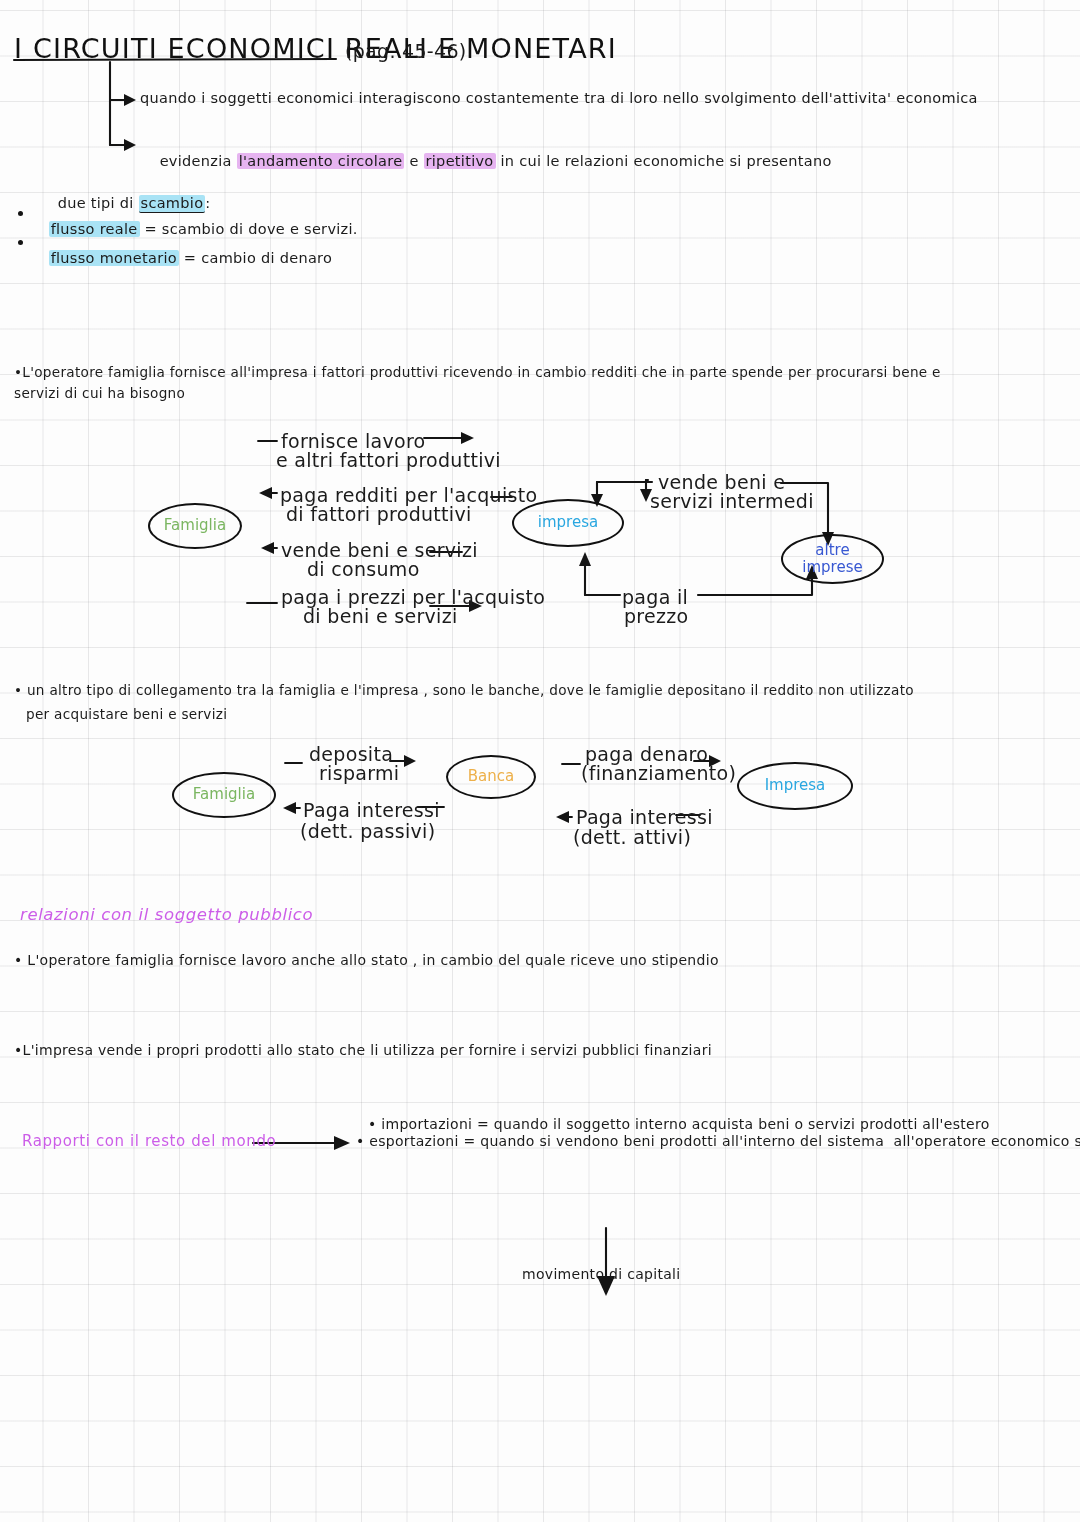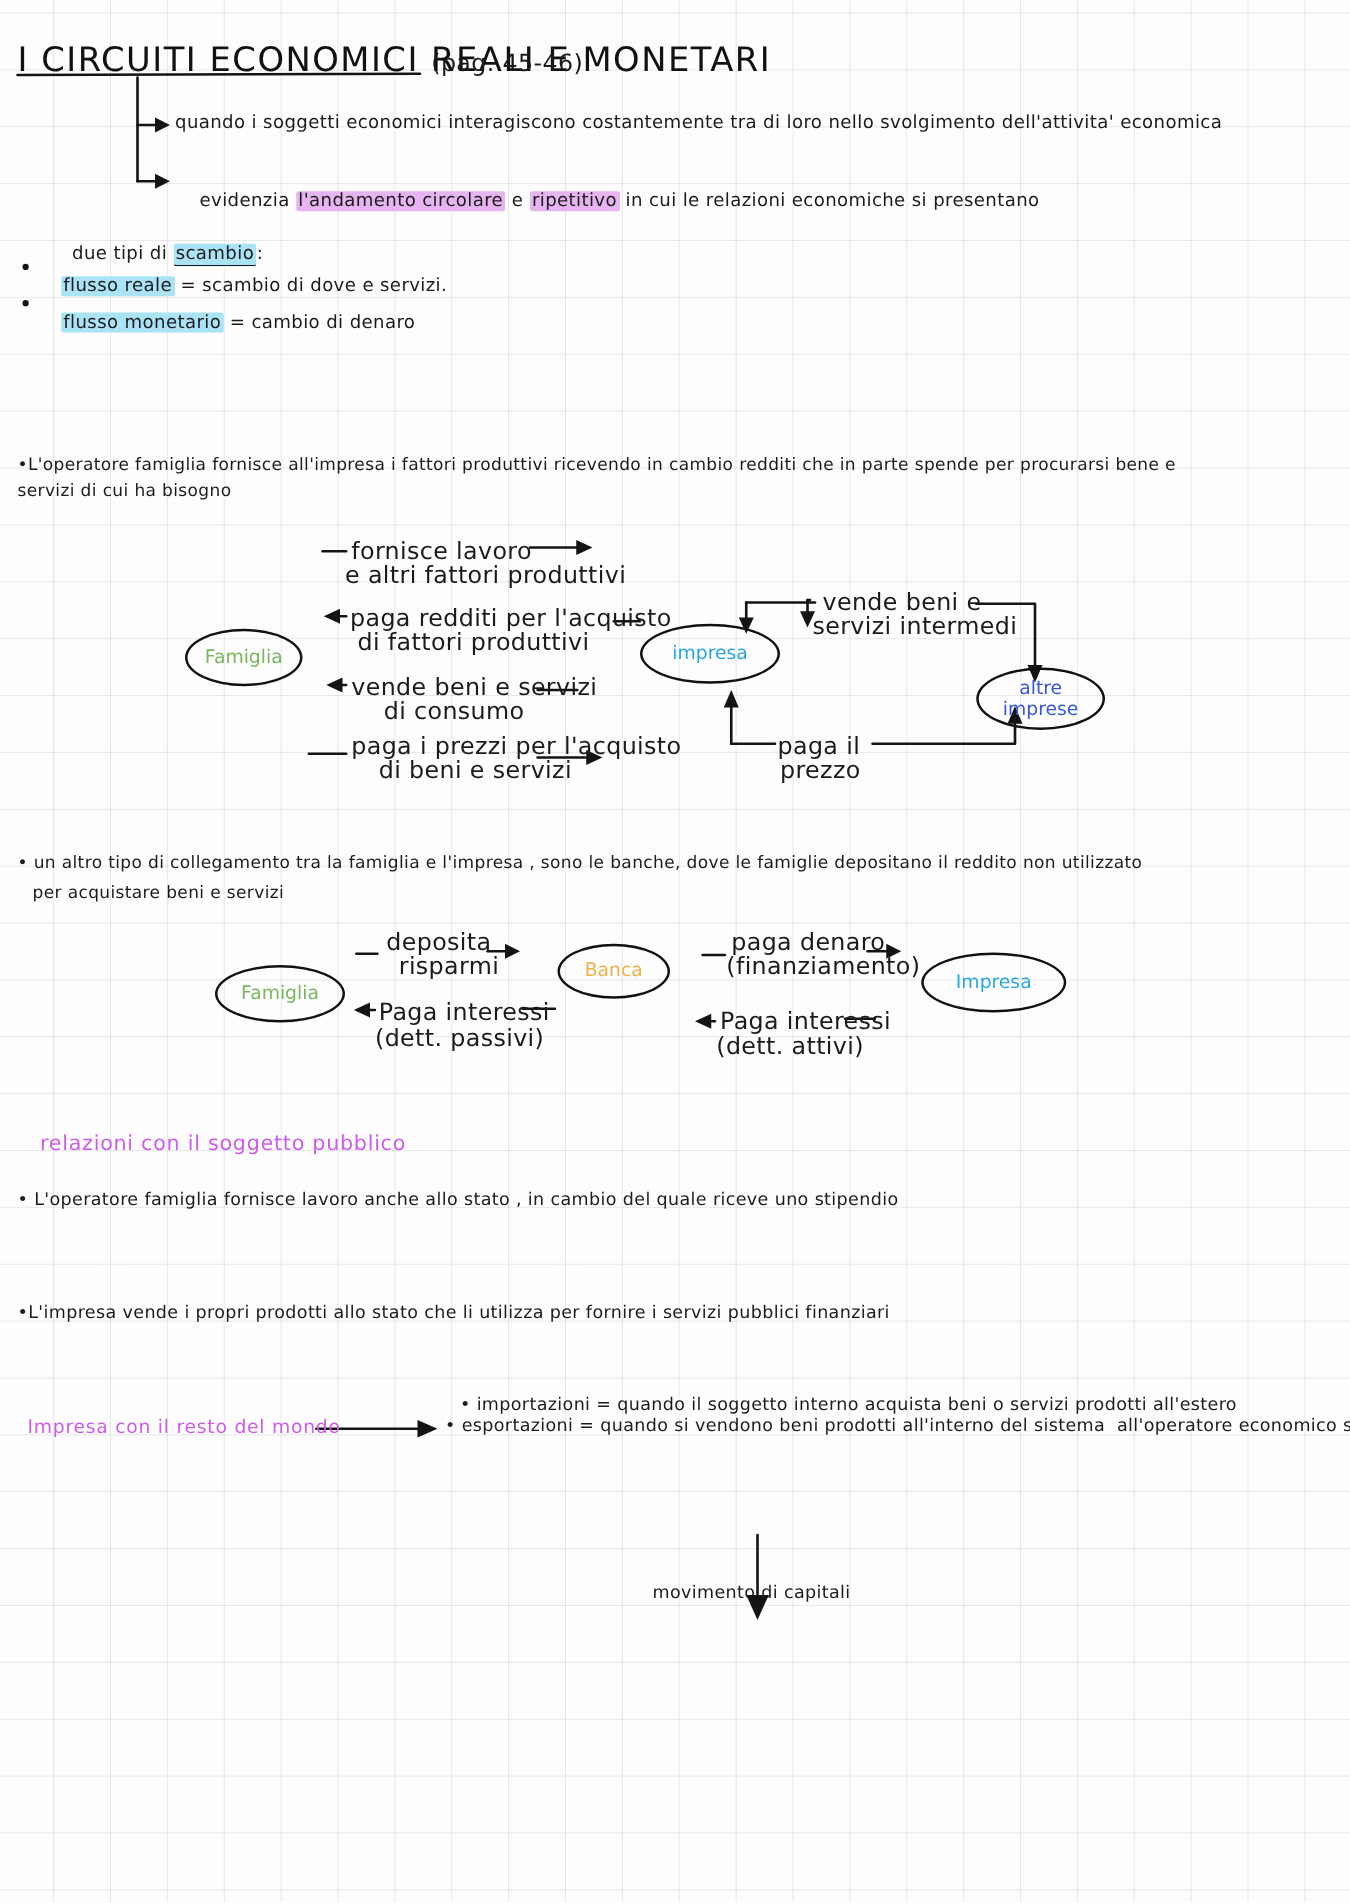--- a/index.html
+++ b/index.html
@@ -229,25 +229,25 @@
 
   <div class="hw diag-txt" style="left:303px; top:799px;">Paga interessi</div>
   <div class="hw diag-txt" style="left:300px; top:820px;">(dett. passivi)</div>
 
   <div class="hw diag-txt" style="left:585px; top:743px;">paga denaro</div>
   <div class="hw diag-txt" style="left:581px; top:762px;">(finanziamento)</div>
 
   <div class="hw diag-txt" style="left:576px; top:806px;">Paga interessi</div>
   <div class="hw diag-txt" style="left:573px; top:826px;">(dett. attivi)</div>
 
-  <div class="hw heading-pink sm" style="left:32px; top:905px;">relazioni con il soggetto pubblico</div>
+  <div class="hw heading-pink sm" style="left:20px; top:905px;font-style:italic;">relazioni con il soggetto pubblico</div>
 
   <div class="hw note-txt" style="left:14px; top:952px;">• L'operatore famiglia fornisce lavoro anche allo stato , in cambio del quale riceve uno stipendio</div>
   <div class="hw note-txt" style="left:14px; top:1042px;">•L'impresa vende i propri prodotti allo stato che li utilizza per fornire i servizi pubblici finanziari</div>
 
-  <div class="hw heading-pink sm" style="left:22px; top:1132px; font-size:15px;">Impresa con il resto del mondo</div>
+  <div class="hw heading-pink sm" style="left:22px; top:1132px; font-size:15px;">Rapporti con il resto del mondo</div>
 
   <div class="hw note-txt" style="left:356px; top:1133px;">• esportazioni = quando si vendono beni prodotti all'interno del sistema  all'operatore economico straniero</div>
   <div class="hw note-txt" style="left:368px; top:1116px;">• importazioni = quando il soggetto interno acquista beni o servizi prodotti all'estero</div>
 
   <div class="hw note-txt" style="left:522px; top:1266px;">movimento di capitali</div>
 
 </div>
 
 </body></html>

